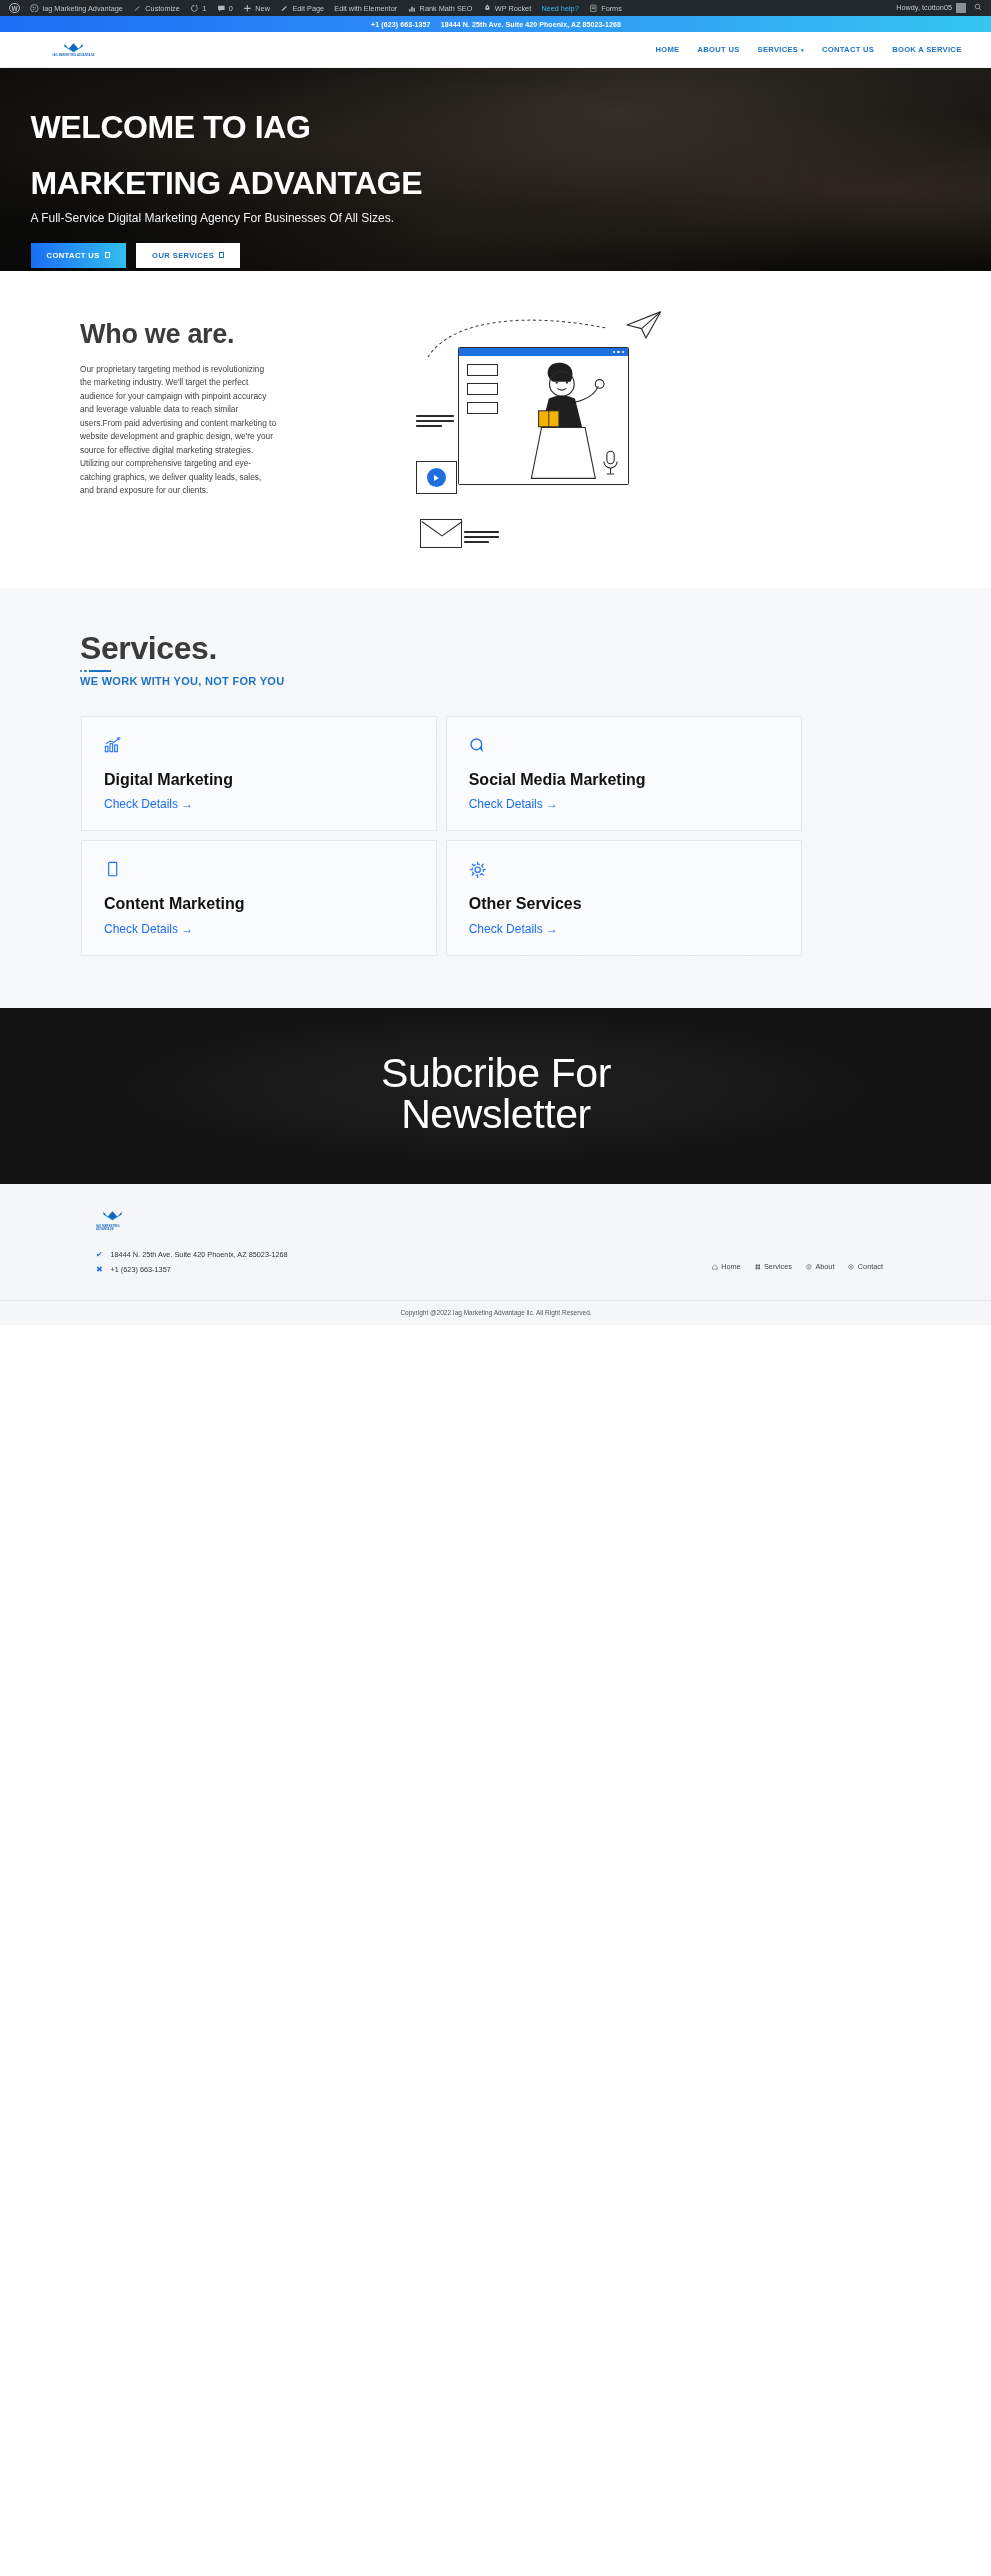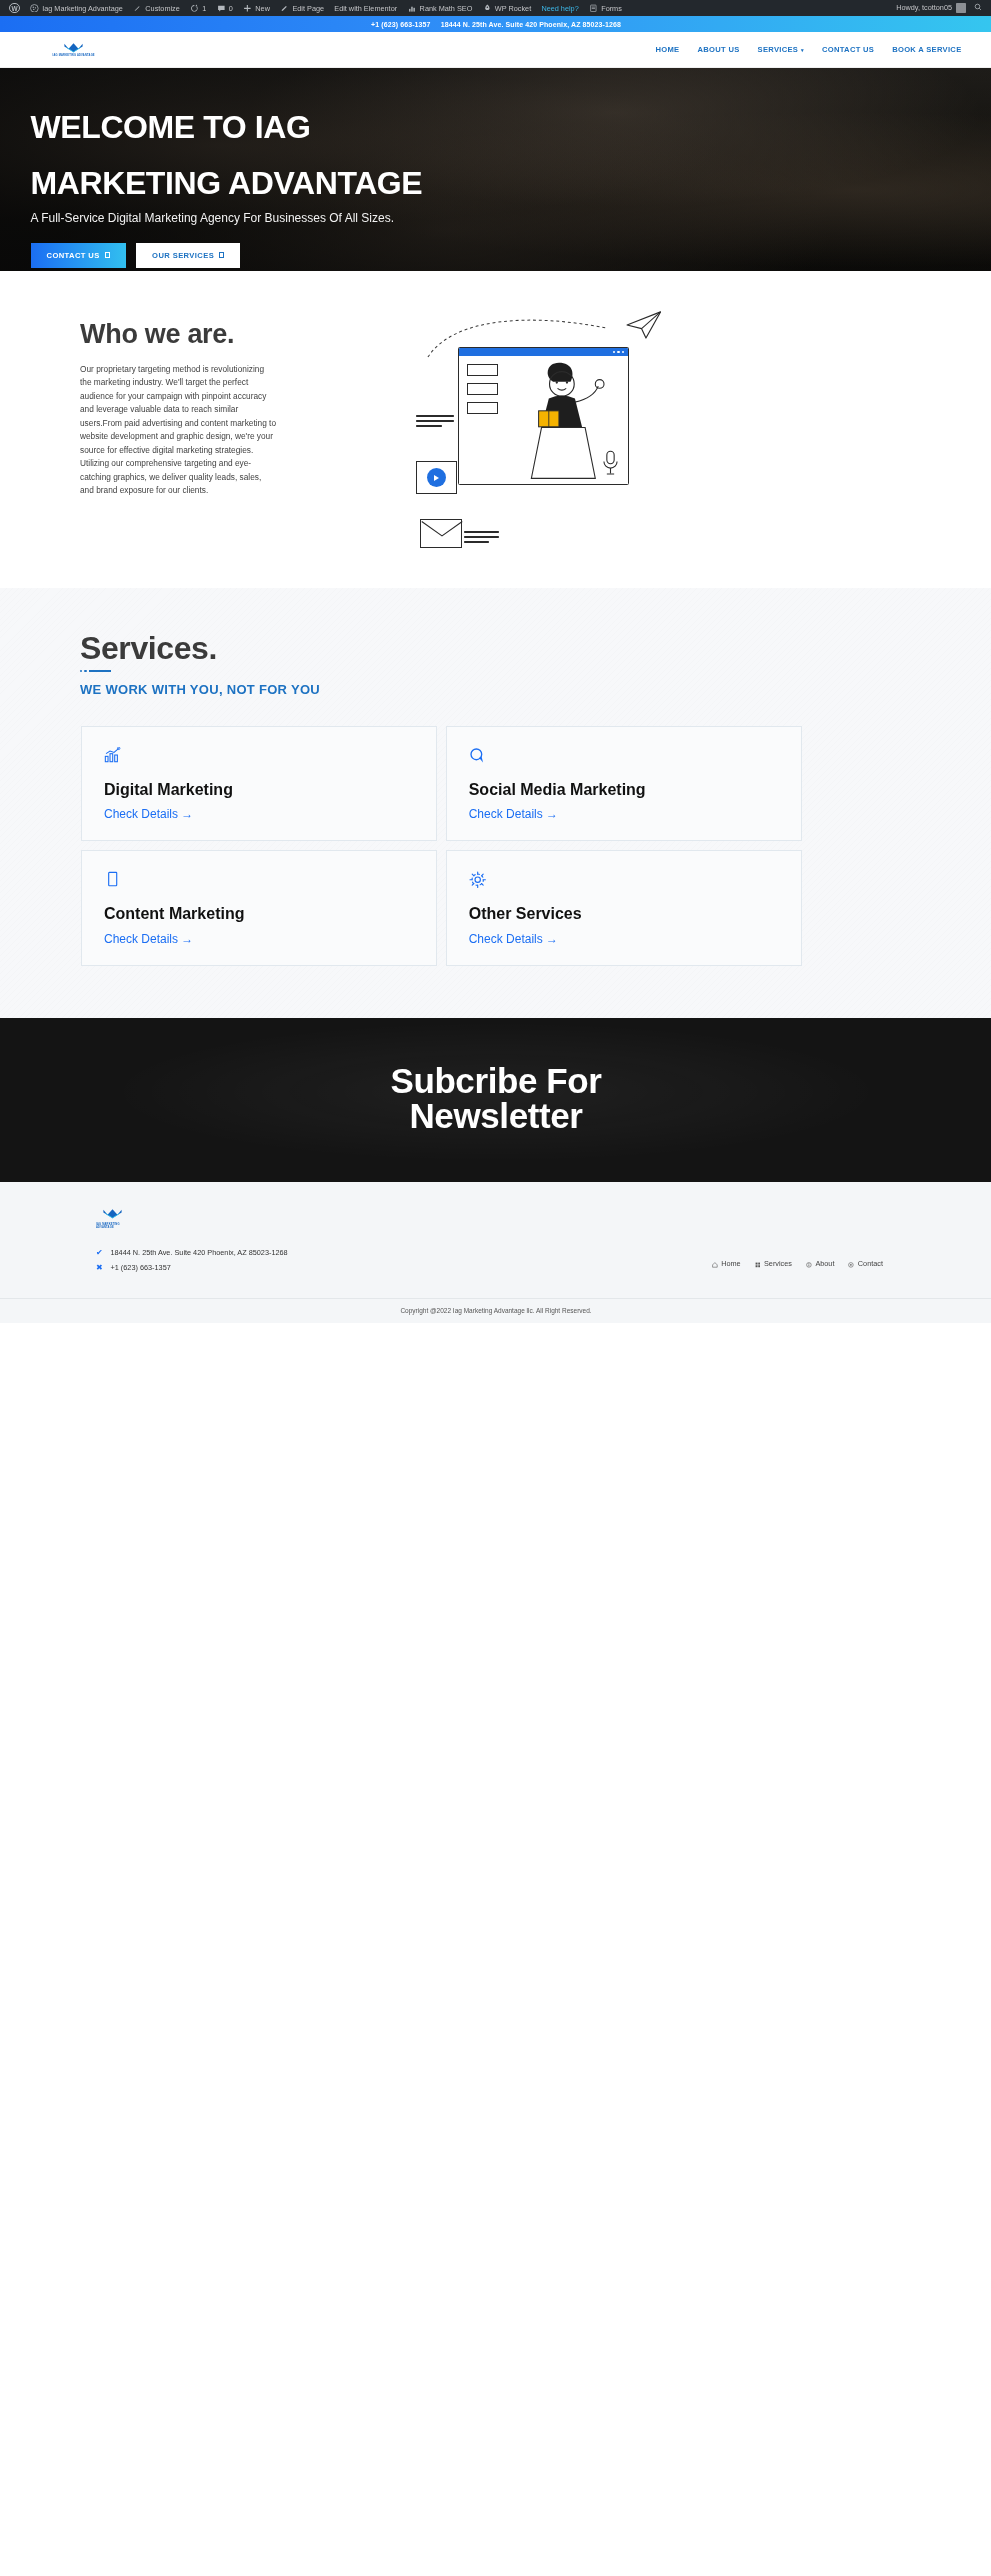--- a/index.html
+++ b/index.html
@@ -132,22 +132,22 @@
   .services-head{ margin-left:80px; }
   .services h2{
     font-family:"Liberation Sans Narrow","Liberation Sans",sans-serif;
     font-size:32px; color:#3b3b3b; font-weight:bold; letter-spacing:-0.4px; line-height:1;
   }
   .sub-deco{ display:flex; align-items:center; gap:2.2px; margin-top:5.8px; }
   .sub-deco i{ width:2.2px;height:2.2px;background:#1d72c2;border-radius:50%;display:block; }
   .sub-deco .bar{ width:22px;height:2.2px;background:#1d72c2;border-radius:0;display:block; }
   .services h3{
     font-family:"Liberation Sans Narrow","Liberation Sans",sans-serif;
-    font-size:13px; color:#1d72c2; font-weight:bold; letter-spacing:0.3px;
-    margin-top:10px; text-transform:uppercase;
+    font-size:11px; color:#1d72c2; font-weight:bold; letter-spacing:0.3px;
+    margin-top:3px; text-transform:uppercase;
   }
   .cards{
     display:grid; grid-template-columns:356px 356px; gap:8.7px;
     margin:29px 0 0 81px;
   }
   .card{
     background:#fafbfc; border:0.7px solid #e1e8ee; padding:20.3px 22px 19px 22px;
     min-height:86px;
   }
   .card.tall{ min-height:113px; }
@@ -164,21 +164,21 @@
 
   
   .news{
     background:
       radial-gradient(ellipse at 50% 45%, rgba(255,255,255,.055) 0%, rgba(0,0,0,0) 55%),
       #141414;
     padding:45px 0 48px 0; text-align:center; position:relative;
   }
   .news h2{
     font-family:"Liberation Sans Narrow","Liberation Sans",sans-serif;
-    color:#fff; font-size:35px; font-weight:bold; line-height:1.02; letter-spacing:-0.4px;
+    color:#fff; font-size:41px; font-weight:normal; line-height:1.02; letter-spacing:-0.4px;
   }
   .news-form{ width:299px; margin:32px auto 0 auto; }
   .nf-input{
     width:299px; height:19px; background:#f5f5f5; border:none;
     font-family:"Liberation Sans Narrow","Liberation Sans",sans-serif;
     font-size:7.6px; color:#444; padding:0 7.3px; display:block; margin-bottom:3.6px;
     outline:none;
   }
   .nf-input::placeholder{ color:#999; }
   .nf-submit{

